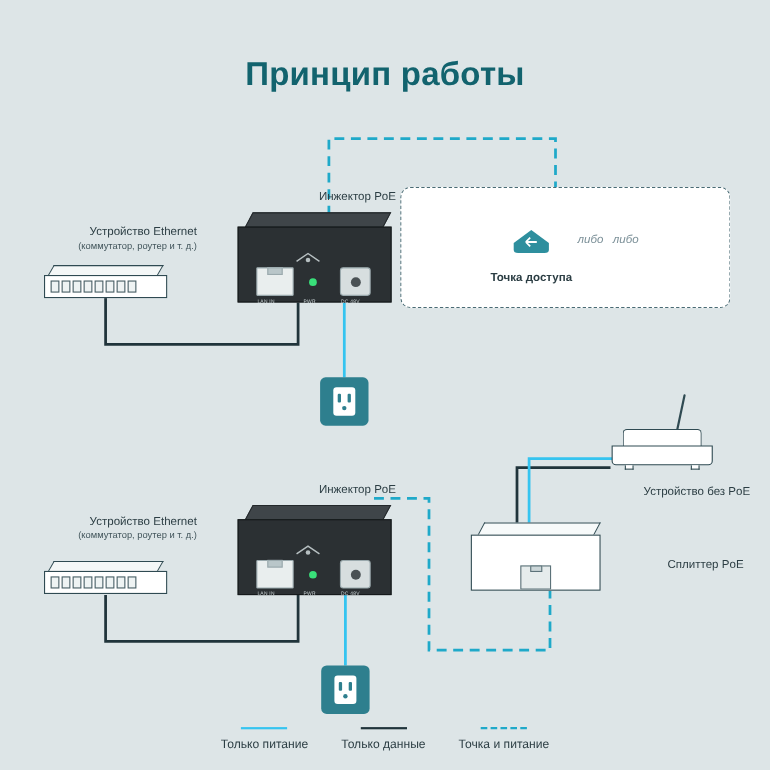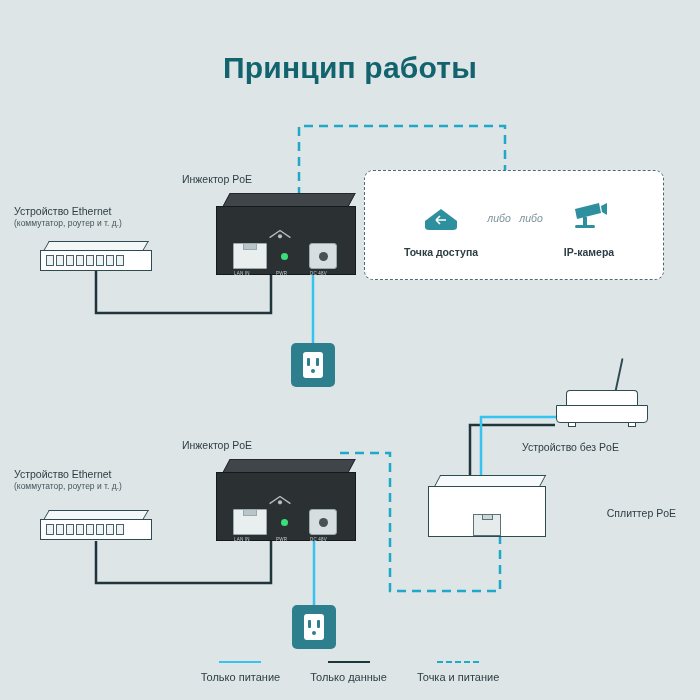--- a/index.html
+++ b/index.html
@@ -32,21 +32,21 @@
   svg.lines {
     position: absolute;
     left: 0; top: 0;
     width: 700px; height: 700px;
     pointer-events: none;
   }
   .lbl {
     position: absolute;
     font-size: 10.5px;
     color: #2c3e44;
-    text-align: left;
+    text-align: right;
     line-height: 1.25;
   }
   .lbl .sub {
     font-size: 8.5px;
     color: #43565c;
     display: block;
   }
   .lbl-left {
     text-align: right;
   }
@@ -232,21 +232,21 @@
     font-size: 10.5px;
     color: #2c3e44;
     font-weight: bold;
   }
   .либо, .orword {
     font-size: 10.5px;
     color: #7d9199;
     font-style: italic;
     padding-bottom: 16px;
     width: 32px;
-    text-align: center;
+    text-align: left;
   }
 
   
   .splitter {
     position: absolute;
     width: 118px; height: 62px;
   }
   .splitter .top {
     position: absolute;
     left: 9px; top: 0;
@@ -439,31 +439,20 @@
           </svg>
         </div>
         <div class="cap">Точка доступа</div>
       </div>
 
       <div class="orword">либо</div>
 
 
       <div class="orword">либо</div>
 
-      <div class="dev-item">
-        <div class="glyph">
-          <svg width="44" height="42" viewBox="0 0 44 42">
-            <path d="M8 12 L32 6 L34 16 L10 22 Z" fill="#2e8f9e"></path>
-            <path d="M34 9 L40 6 L40 18 L35 15 Z" fill="#2e8f9e"></path>
-            <rect x="16" y="20" width="4" height="8" fill="#2e8f9e"></rect>
-            <rect x="8" y="28" width="20" height="3" rx="1.5" fill="#2e8f9e"></rect>
-          </svg>
-        </div>
-        <div class="cap">IP-камера</div>
-      </div>
     </div>
   </div>
 
   <div class="lbl" style="left:14px; top:455px; width:165px;">
     <span>Устройство Ethernet</span>
     <span class="sub">(коммутатор, роутер и т. д.)</span>
   </div>
 
   <div class="switch" style="left:40px; top:497px;">
     <div class="top"></div>

